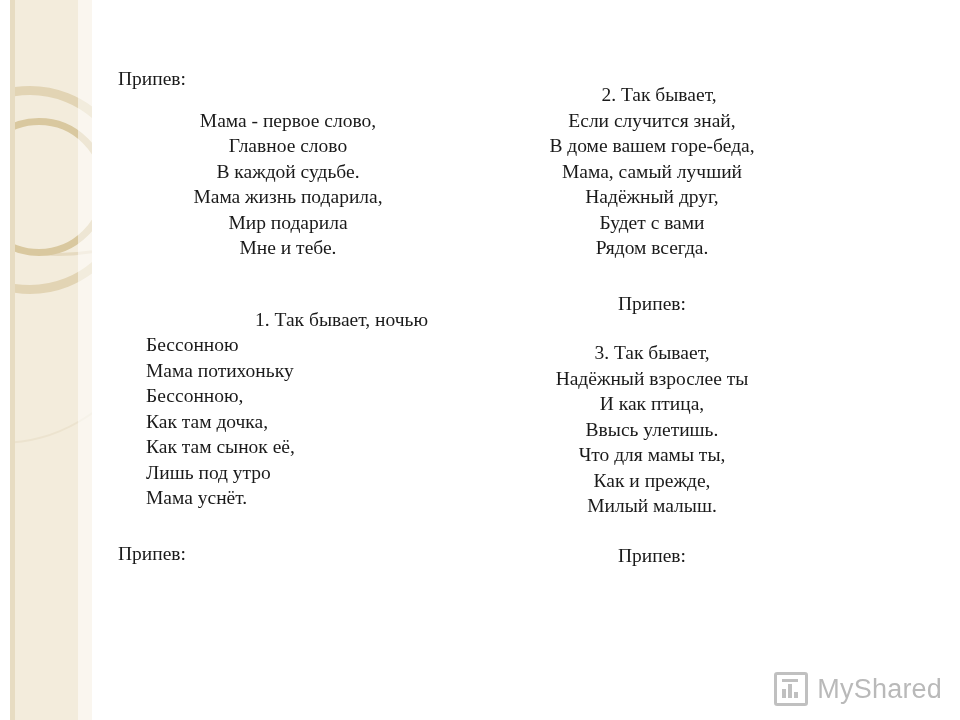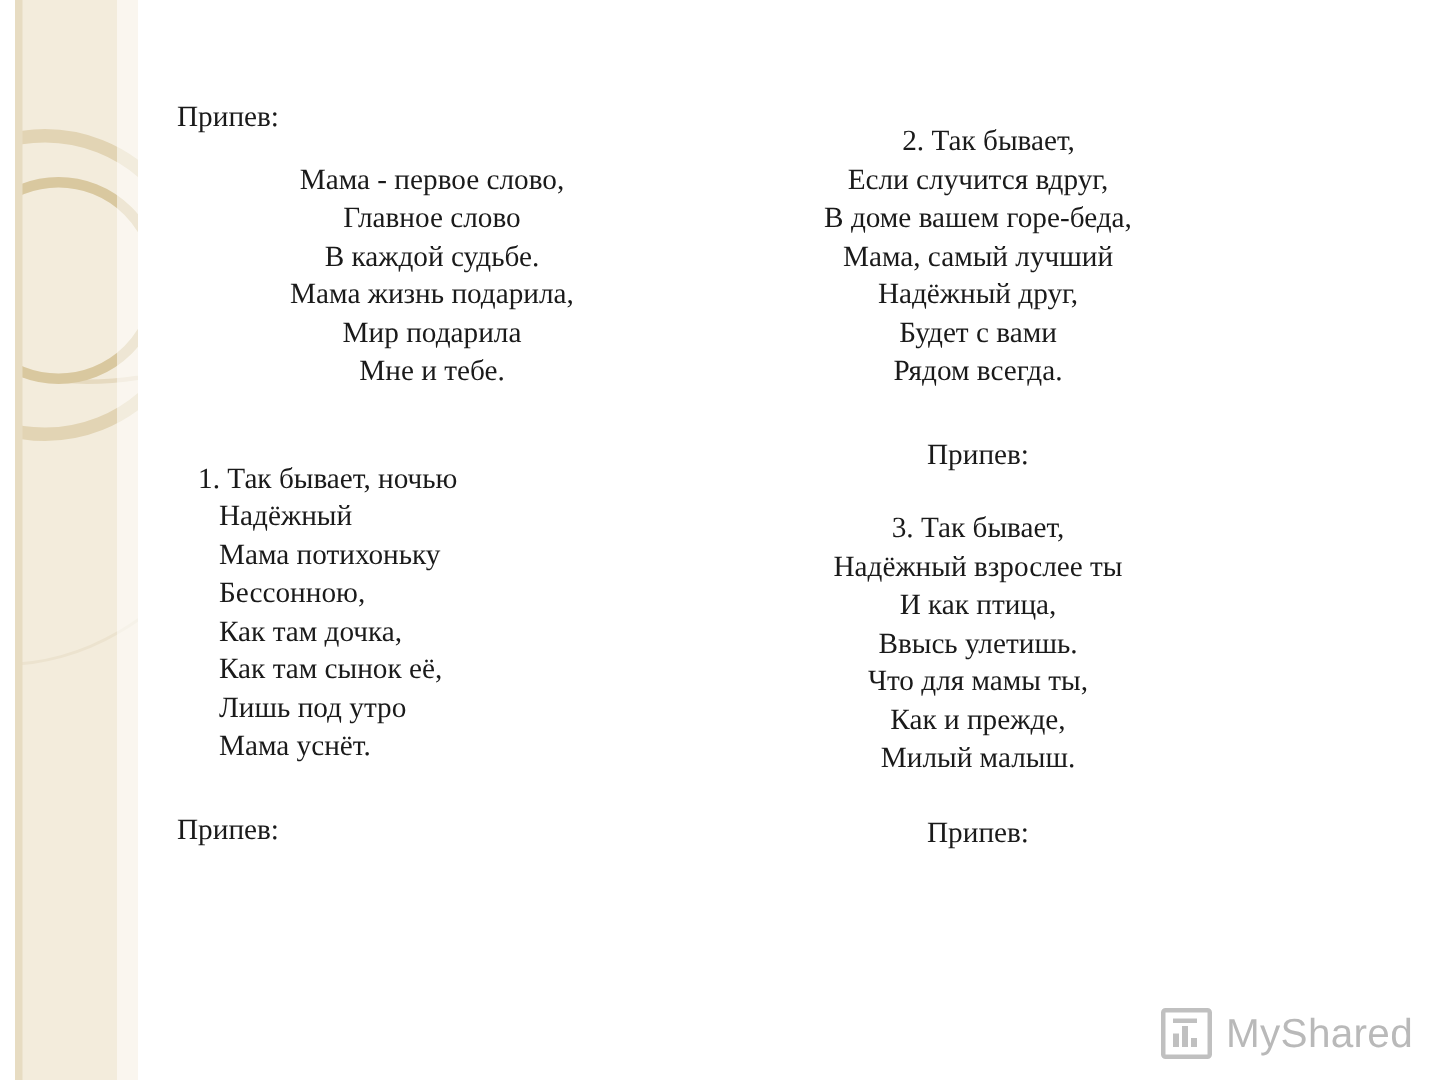--- a/index.html
+++ b/index.html
@@ -136,21 +136,21 @@
     display: block;
     white-space: pre;
   }
 
   .sp-16 { height: 16px; }
   .sp-24 { height: 24px; }
   .sp-30 { height: 30px; }
   .sp-46 { height: 46px; }
 
   .indent-chorus-body { padding-left: 30px; text-align: center; }
-  .indent-v1 { padding-left: 14px; }
+  .indent-v1 { padding-left: 14px; text-align: right; }
   .indent-v1-body { padding-left: 28px; }
   .indent-v2 { padding-left: 14px; }
 
   
   .watermark {
     position: absolute;
     right: 18px;
     bottom: 14px;
     display: flex;
     align-items: center;
@@ -213,21 +213,21 @@
         </div>
       </div>
 
       <div class="sp-46"></div>
 
       <div class="block">
         <div class="verse indent-v1">
           <span class="line">1. Так бывает, ночью</span>
         </div>
         <div class="verse indent-v1-body">
-          <span class="line">Надёжный</span>
+          <span class="line">Бессонною</span>
           <span class="line">Мама потихоньку</span>
           <span class="line">Бессонною,</span>
           <span class="line">Как там дочка,</span>
           <span class="line">Как там сынок её,</span>
           <span class="line">Лишь под утро</span>
           <span class="line">Мама уснёт.</span>
         </div>
       </div>
 
       <div class="sp-30"></div>
@@ -236,21 +236,21 @@
 
     </div>
 
     <div class="col col-right">
 
       <div class="block">
         <div class="verse indent-v2">
           <span class="line">2. Так бывает,</span>
         </div>
         <div class="verse">
-          <span class="line">Если случится вдруг,</span>
+          <span class="line">Если случится знай,</span>
           <span class="line">В доме вашем горе-беда,</span>
           <span class="line">Мама, самый лучший</span>
           <span class="line">Надёжный друг,</span>
           <span class="line">Будет с вами</span>
           <span class="line">Рядом всегда.</span>
         </div>
       </div>
 
       <div class="sp-30"></div>
 

